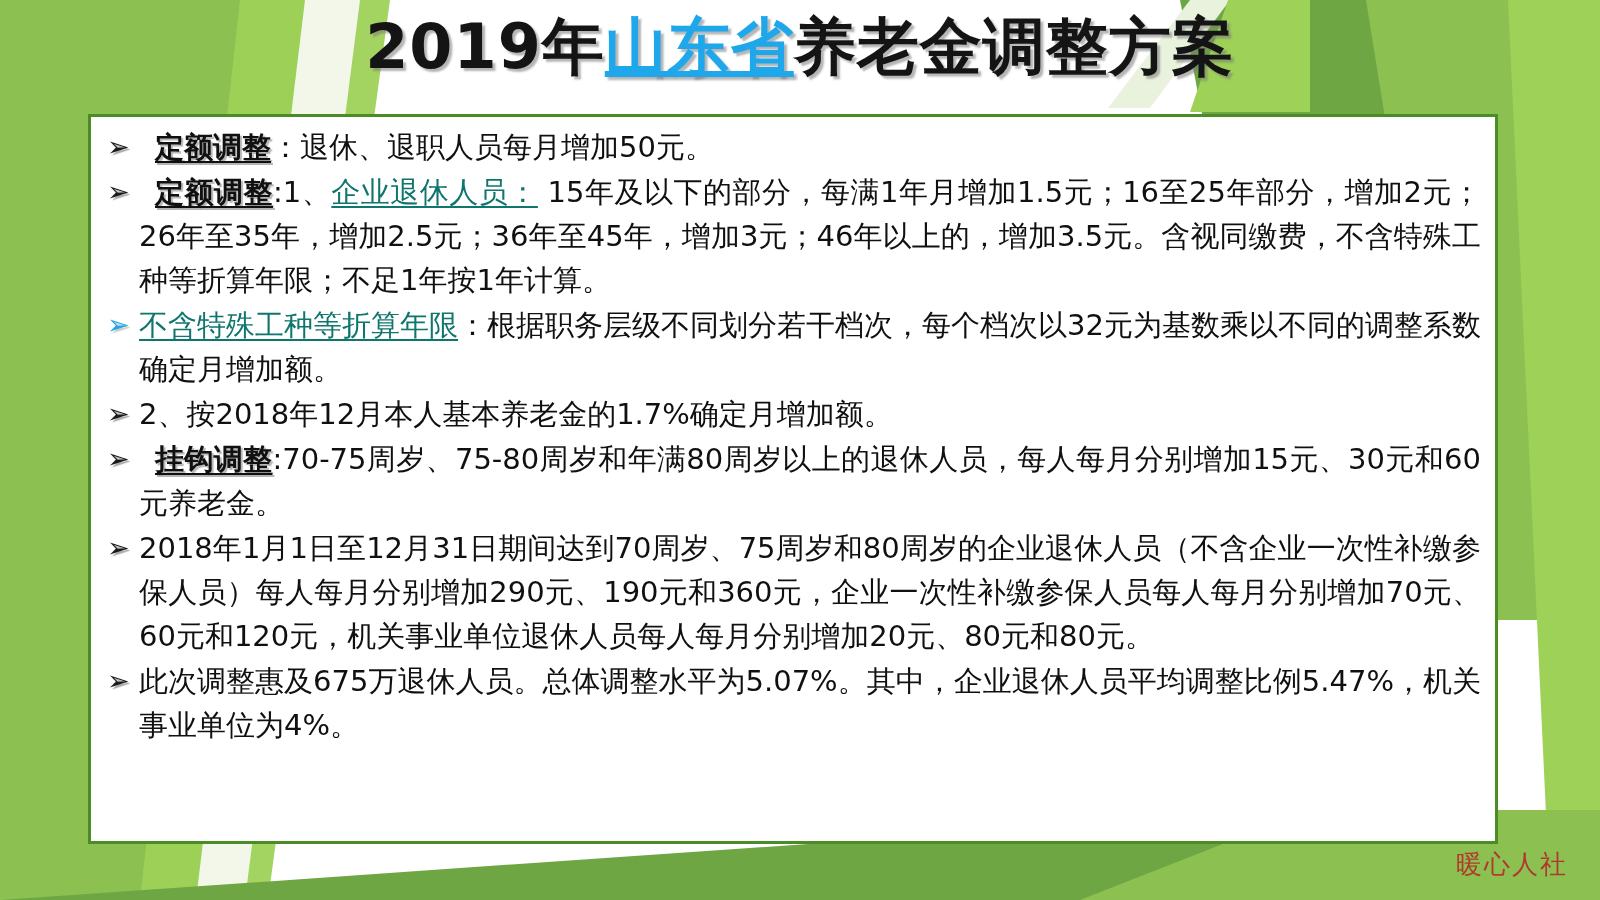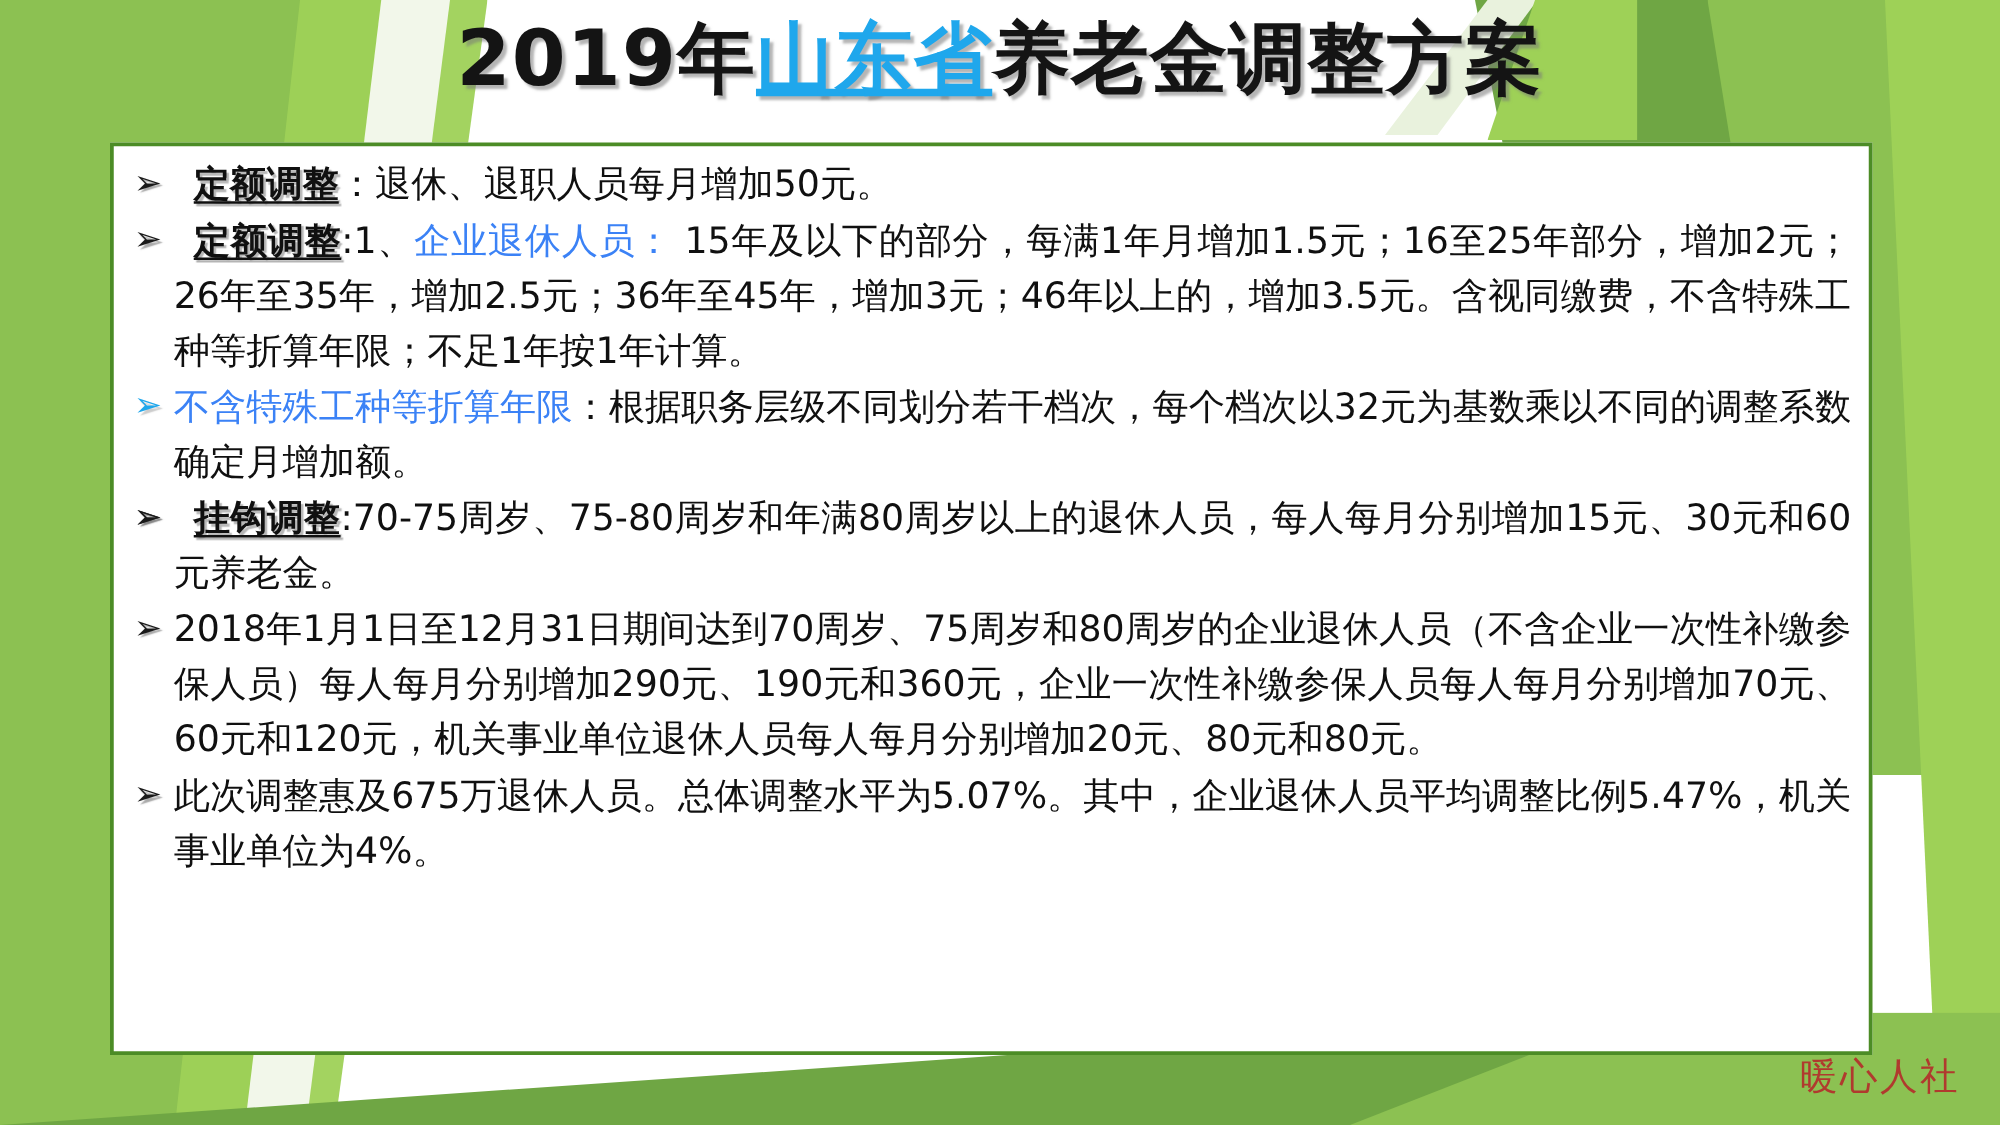--- a/index.html
+++ b/index.html
@@ -156,30 +156,31 @@
   .bullet.blue .arrow { color: #1FA7EC; text-shadow: 2px 2px 1px rgba(140,140,140,.45); }
 
   .lead {
     font-weight: bold;
     text-decoration: underline;
     text-underline-offset: 4px;
     text-shadow: 2px 2px 1px rgba(120,120,120,.55);
     margin-left: 16px;
   }
   .blue-link {
-    color: #3b82f6;
+    color: #0f766e;
+    text-decoration: underline;
     text-underline-offset: 4px;
   }
 
   
   .watermark {
     position: absolute;
     right: 32px;
     bottom: 18px;
-    font-size: 30px;
+    font-size: 26px;
     font-family: "DejaVu Sans", "Liberation Sans", sans-serif;
     color: #B03A2E;
     letter-spacing: 2px;
     z-index: 6;
   }
 </style>
 </head>
 <body>
 
 <div id="slide">
@@ -208,21 +209,21 @@
 
       <li class="bullet">
         <span class="arrow">➢</span><span class="lead">定额调整</span><span>:1、</span><span class="blue-link">企业退休人员：</span><span> 15年及以下的部分，每满1年月增加1.5元；16至25年部分，增加2元；26年至35年，增加2.5元；36年至45年，增加3元；46年以上的，增加3.5元。含视同缴费，不含特殊工种等折算年限；不足1年按1年计算。</span>
       </li>
 
       <li class="bullet blue">
         <span class="arrow">➢</span><span class="blue-link">不含特殊工种等折算年限</span><span>：根据职务层级不同划分若干档次，每个档次以32元为基数乘以不同的调整系数确定月增加额。</span>
       </li>
 
       <li class="bullet">
-        <span class="arrow">➢</span>
+        <span class="arrow">➢</span><span>2、按2018年12月本人基本养老金的1.7%确定月增加额。</span>
       </li>
 
       <li class="bullet">
         <span class="arrow">➢</span><span class="lead">挂钩调整</span><span>:70-75周岁、75-80周岁和年满80周岁以上的退休人员，每人每月分别增加15元、30元和60元养老金。</span>
       </li>
 
       <li class="bullet">
         <span class="arrow">➢</span><span>2018年1月1日至12月31日期间达到70周岁、75周岁和80周岁的企业退休人员（不含企业一次性补缴参保人员）每人每月分别增加290元、190元和360元，企业一次性补缴参保人员每人每月分别增加70元、60元和120元，机关事业单位退休人员每人每月分别增加20元、80元和80元。</span>
       </li>
 

